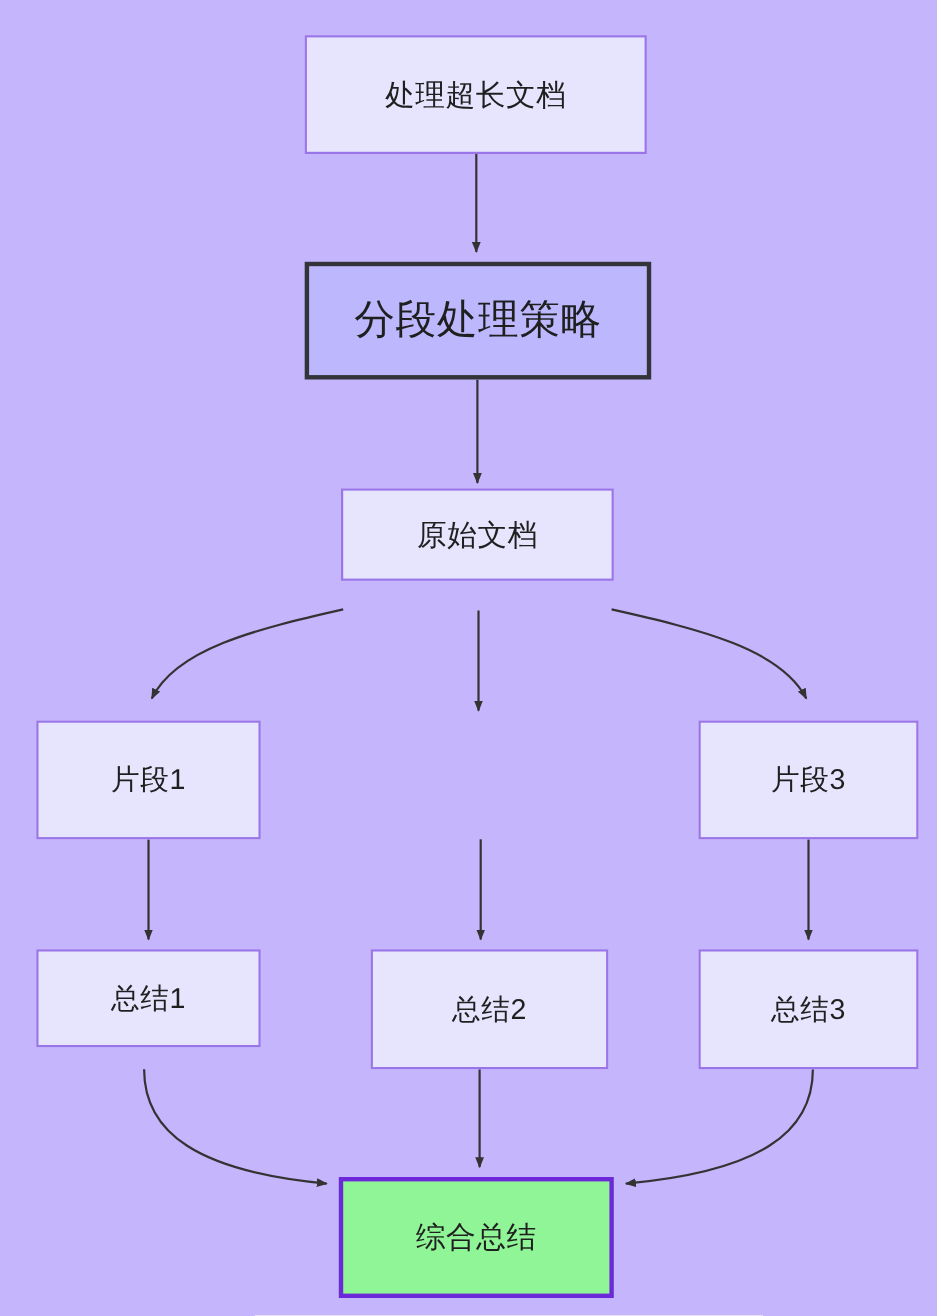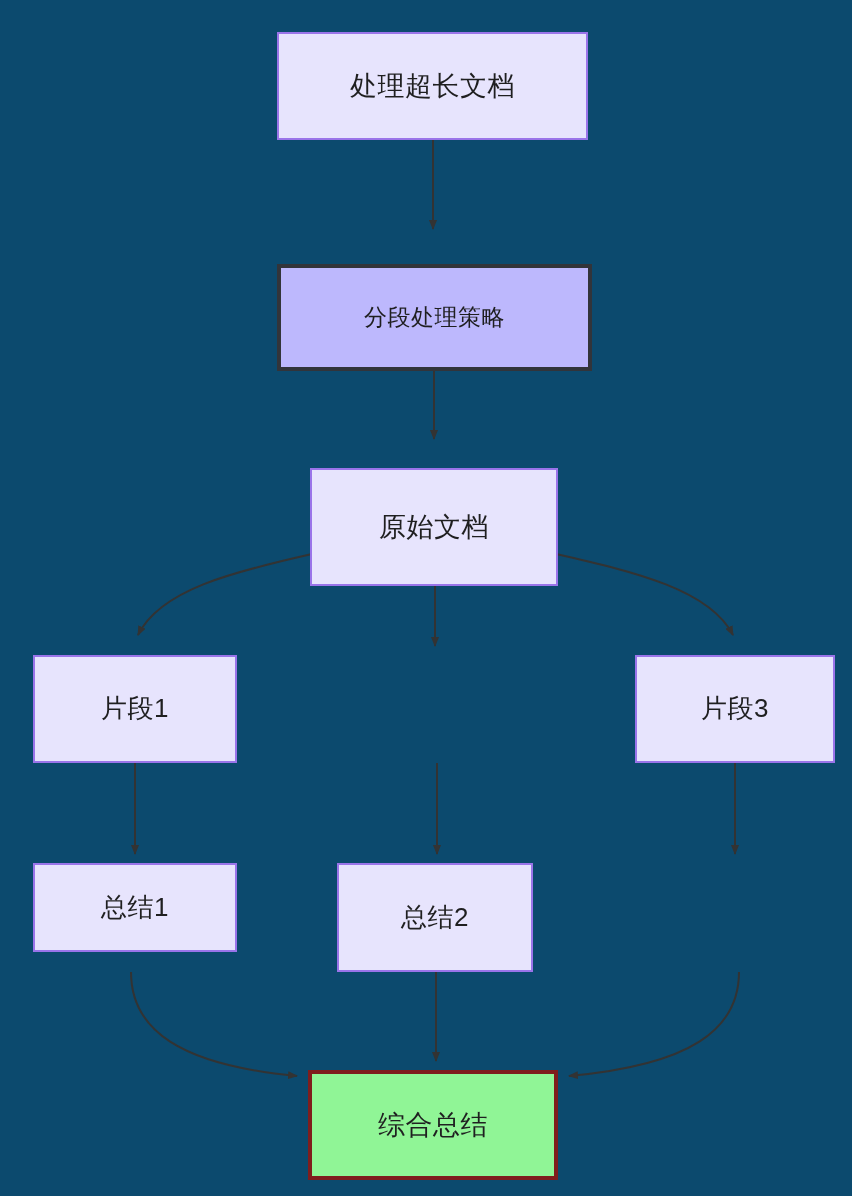--- a/index.html
+++ b/index.html
@@ -8,21 +8,21 @@
     padding: 0;
     background: #ffffff;
   }
   body {
     font-family: "Liberation Sans", "DejaVu Sans", sans-serif;
   }
   #diagram-root {
     position: relative;
     width: 852px;
     height: 1196px;
-    background: #0c4a6e;
+    background: #c4b5fd;
     overflow: hidden;
   }
   #edge-layer {
     position: absolute;
     left: 0;
     top: 0;
     width: 852px;
     height: 1196px;
     pointer-events: none;
   }
@@ -39,26 +39,25 @@
     white-space: nowrap;
   }
   .node-normal {
     background: #e7e4fd;
     border: 2px solid #9a74e9;
     font-size: 27px;
   }
   .node-strategy {
     background: #bdb8fd;
     border: 4px solid #32343a;
-    font-size: 23px;
-    margin-top: 26px;
+    font-size: 37px;
   }
   .node-final {
     background: #90f596;
-    border: 4px solid #7f1d1d;
+    border: 4px solid #6d28d9;
     font-size: 27px;
   }
   .node-small {
     font-size: 26px;
   }
 </style>
 </head>
 <body>
 
 <div id="diagram-root">
@@ -94,39 +93,42 @@
   </svg>
 
   <div class="node node-normal" style="left:277px; top:32px; width:311px; height:108px;">
     <span>处理超长文档</span>
   </div>
 
   <div class="node node-strategy" style="left:277px; top:238px; width:315px; height:107px;">
     <span>分段处理策略</span>
   </div>
 
-  <div class="node node-normal" style="left:310px; top:468px; width:248px; height:118px;">
+  <div class="node node-normal" style="left:310px; top:444px; width:248px; height:84px;">
     <span>原始文档</span>
   </div>
 
   <div class="node node-normal node-small" style="left:33px; top:655px; width:204px; height:108px;">
     <span>片段1</span>
   </div>
 
 
   <div class="node node-normal node-small" style="left:635px; top:655px; width:200px; height:108px;">
     <span>片段3</span>
   </div>
 
   <div class="node node-normal node-small" style="left:33px; top:863px; width:204px; height:89px;">
     <span>总结1</span>
   </div>
 
-  <div class="node node-normal node-small" style="left:337px; top:863px; width:196px; height:109px;">
+  <div class="node node-normal node-small" style="left:337px; top:863px; width:216px; height:109px;">
     <span>总结2</span>
   </div>
 
+  <div class="node node-normal node-small" style="left:635px; top:863px; width:200px; height:109px;">
+    <span>总结3</span>
+  </div>
 
   <div class="node node-final" style="left:308px; top:1070px; width:250px; height:110px;">
     <span>综合总结</span>
   </div>
 
 </div>
 
 </body></html>

